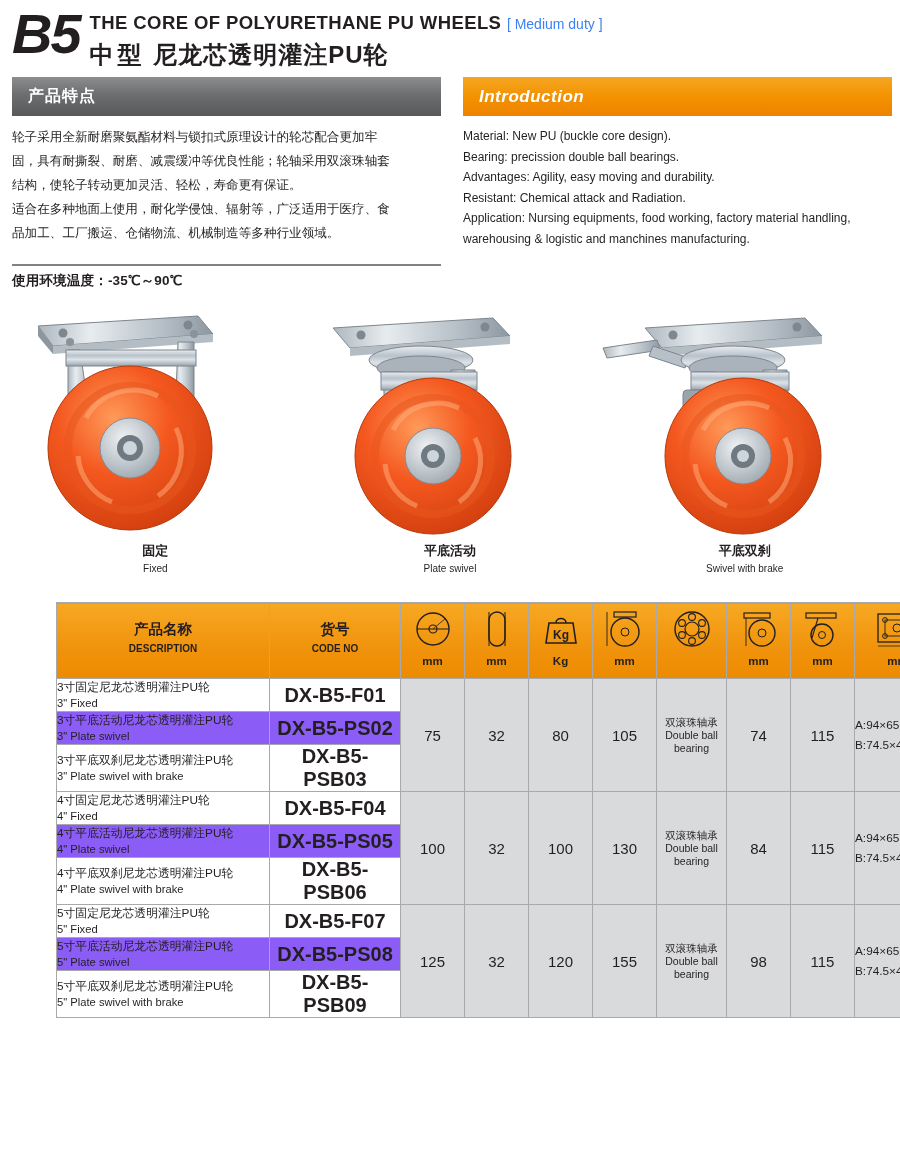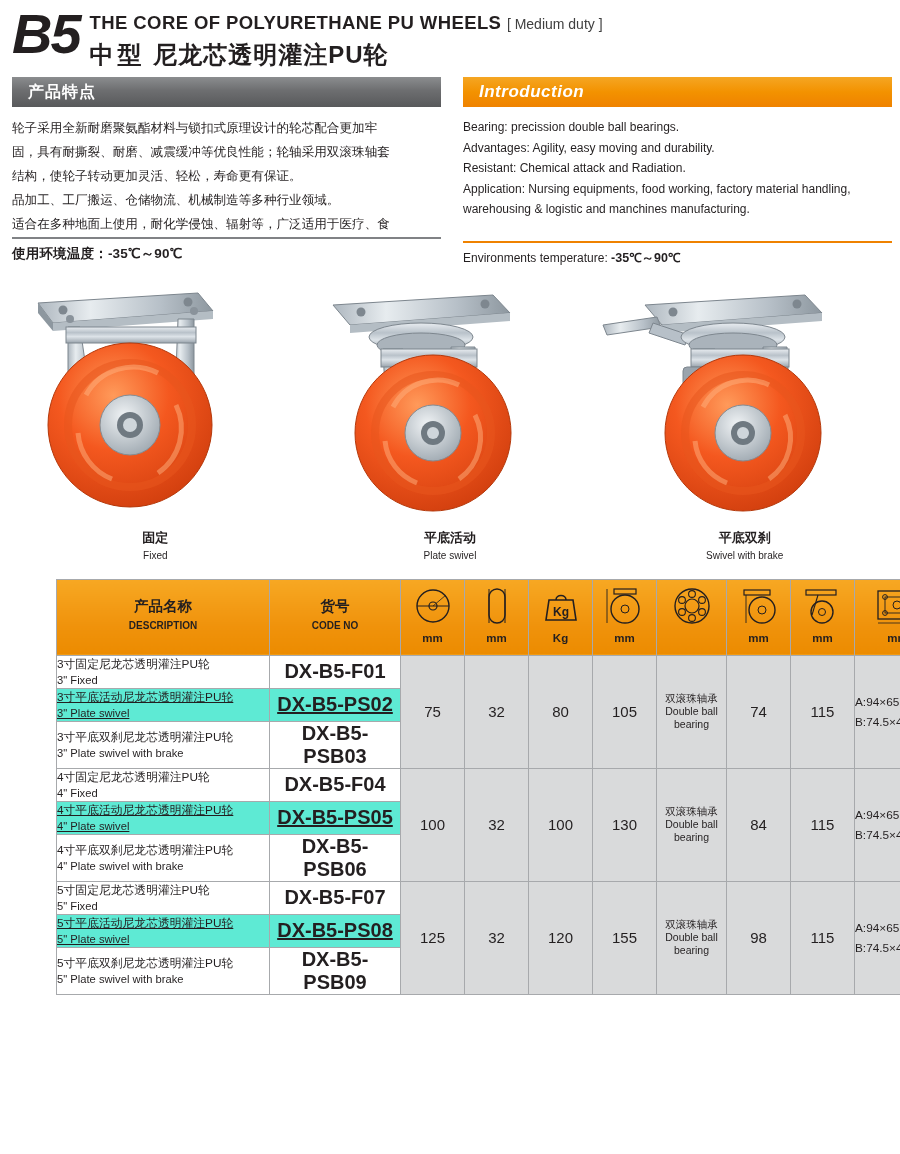--- a/index.html
+++ b/index.html
@@ -31,37 +31,37 @@
     font-weight: bold;
     font-size: 18.5px;
     letter-spacing: 0.4px;
     color: #231f20;
     white-space: nowrap;
   }
   .head-en .duty {
     font-weight: normal;
     font-size: 14px;
     letter-spacing: 0px;
-    color: #404040;
+    color: #3b82f6;
   }
   .head-cn {
     font-weight: bold;
     font-size: 24px;
     margin-top: 5px;
     letter-spacing: 1px;
     color: #231f20;
   }
   .head-cn .sp { letter-spacing: 4px; }
 
   
   .cols { display:flex; gap: 22px; padding: 0 0 0 4px; }
   .col { width: 436px; }
 
   .bar {
-    height: 30px;
+    height: 39px;
     display:flex; align-items:center;
     padding-left: 16px;
     font-weight: bold;
     font-size: 16px;
     color:#fff;
     letter-spacing: 1px;
   }
   .bar-left {
     background: linear-gradient(to bottom, #8b8d8f 0%, #6d6e70 45%, #58595b 100%);
   }
@@ -74,41 +74,41 @@
   .body-text {
     font-size: 12.6px;
     line-height: 22px;
     padding-top: 10px;
     color:#231f20;
   }
   .body-text p { margin: 0 0 2px 0; }
   .en-text { font-size: 12px; line-height: 20.5px; padding-top: 10px; }
   .en-text p { margin: 0; }
 
-  .temp-wrap { margin-top: 2px; }
+  .temp-wrap { margin-top: 20px; }
   .rule { height: 2px; background: #808285; }
   .rule-o { height: 2px; background: #ef8200; }
   .temp {
     font-size: 13.5px; font-weight: bold; padding-top: 6px; letter-spacing: 0.2px;
   }
   .temp-en { font-size: 12px; padding-top: 6px; }
   .temp-en b { font-size: 12.5px; }
 
   
   .products {
     position: relative;
     height: 290px;
     margin-top: 16px;
     display: flex;
   }
   .prod { position: relative; width: 300px; height: 290px; }
   .caption {
     position: absolute;
     left: 0; right: 0;
-    bottom: 12px;
+    bottom: 22px;
     text-align: center;
   }
   .cap-cn { font-size: 13px; font-weight: bold; }
   .cap-en { font-size: 10px; margin-top: 3px; }
 
   .caster { position:absolute; left:0; top:0; width:300px; height:240px; }
 
   
   table.spec {
     width: 884px;
@@ -142,21 +142,21 @@
     line-height: 16px;
     background: #fff;
   }
   td.desc .en { font-size: 11.2px; }
   td.code {
     font-size: 20px; font-weight: bold; background:#fff;
   }
   td.grey { background: #d9dadb; font-size: 15px; font-weight: normal; }
   td.bearing { background: #d9dadb; font-size: 10.5px; line-height: 13px; font-weight: normal; }
   td.mount { background: #d9dadb; font-size: 11.8px; line-height: 20px; text-align:left; padding-left: 8px; }
-  tr.alt td.desc, tr.alt td.code { background: #5eead4; text-decoration: underline; }
+  tr.alt td.desc, tr.alt td.code { background: #8b5cf6; }
 </style>
 </head>
 <body>
 
 <div class="page">
 
   <div class="header">
     <div class="b5">B5</div>
     <div class="header-text">
       <div class="head-en">
@@ -171,45 +171,40 @@
   </div>
 
   <div class="cols">
 
     <div class="col">
       <div class="bar bar-left">产品特点</div>
       <div class="body-text">
         <p>轮子采用全新耐磨聚氨酯材料与锁扣式原理设计的轮芯配合更加牢</p>
         <p>固，具有耐撕裂、耐磨、减震缓冲等优良性能；轮轴采用双滚珠轴套</p>
         <p>结构，使轮子转动更加灵活、轻松，寿命更有保证。</p>
+        <p>适合在多种地面上使用，耐化学侵蚀、辐射等，广泛适用于医疗、食</p>
         <p>品加工、工厂搬运、仓储物流、机械制造等多种行业领域。</p>
-        <p>适合在多种地面上使用，耐化学侵蚀、辐射等，广泛适用于医疗、食</p>
       </div>
       <div class="temp-wrap">
         <div class="rule"></div>
         <div class="temp">
           <span>使用环境温度：</span><span>-35℃～90℃</span>
         </div>
       </div>
     </div>
 
     <div class="col">
       <div class="bar bar-right">Introduction</div>
       <div class="en-text">
+        <p>Material: New PU (buckle core design).</p>
         <p>Bearing: precission double ball bearings.</p>
         <p>Advantages: Agility, easy moving and durability.</p>
         <p>Resistant: Chemical attack and Radiation.</p>
         <p>Application: Nursing equipments, food working, factory material handling,</p>
         <p>warehousing &amp; logistic and manchines manufacturing.</p>
-      </div>
-      <div class="temp-wrap" style="margin-top:21px;">
-        <div class="rule-o"></div>
-        <div class="temp-en">
-          <span>Environments temperature: </span><b>-35℃～90℃</b>
-        </div>
       </div>
     </div>
   </div>
 
   <div class="products">
 
     <div class="prod">
       <svg class="caster" viewBox="0 0 300 240">
         <defs>
           <linearGradient id="steel" x1="0" y1="0" x2="0" y2="1">

